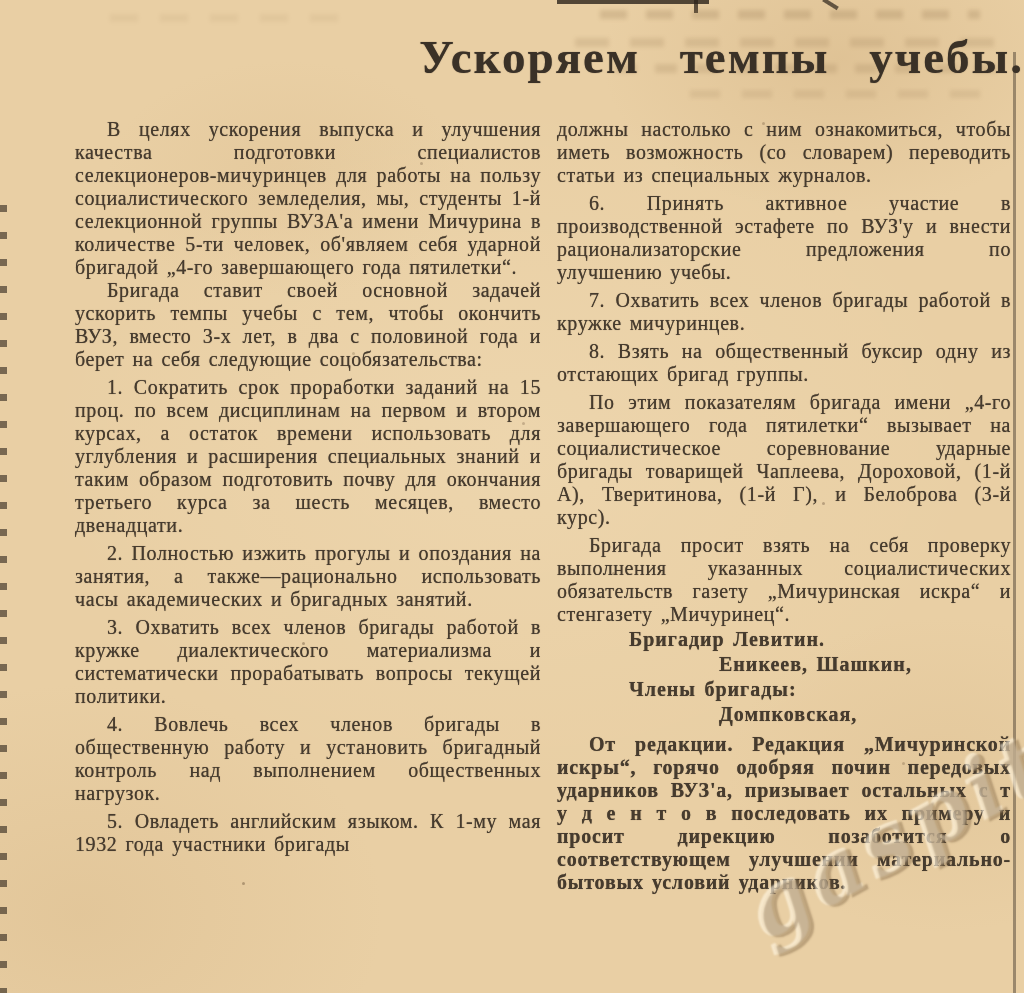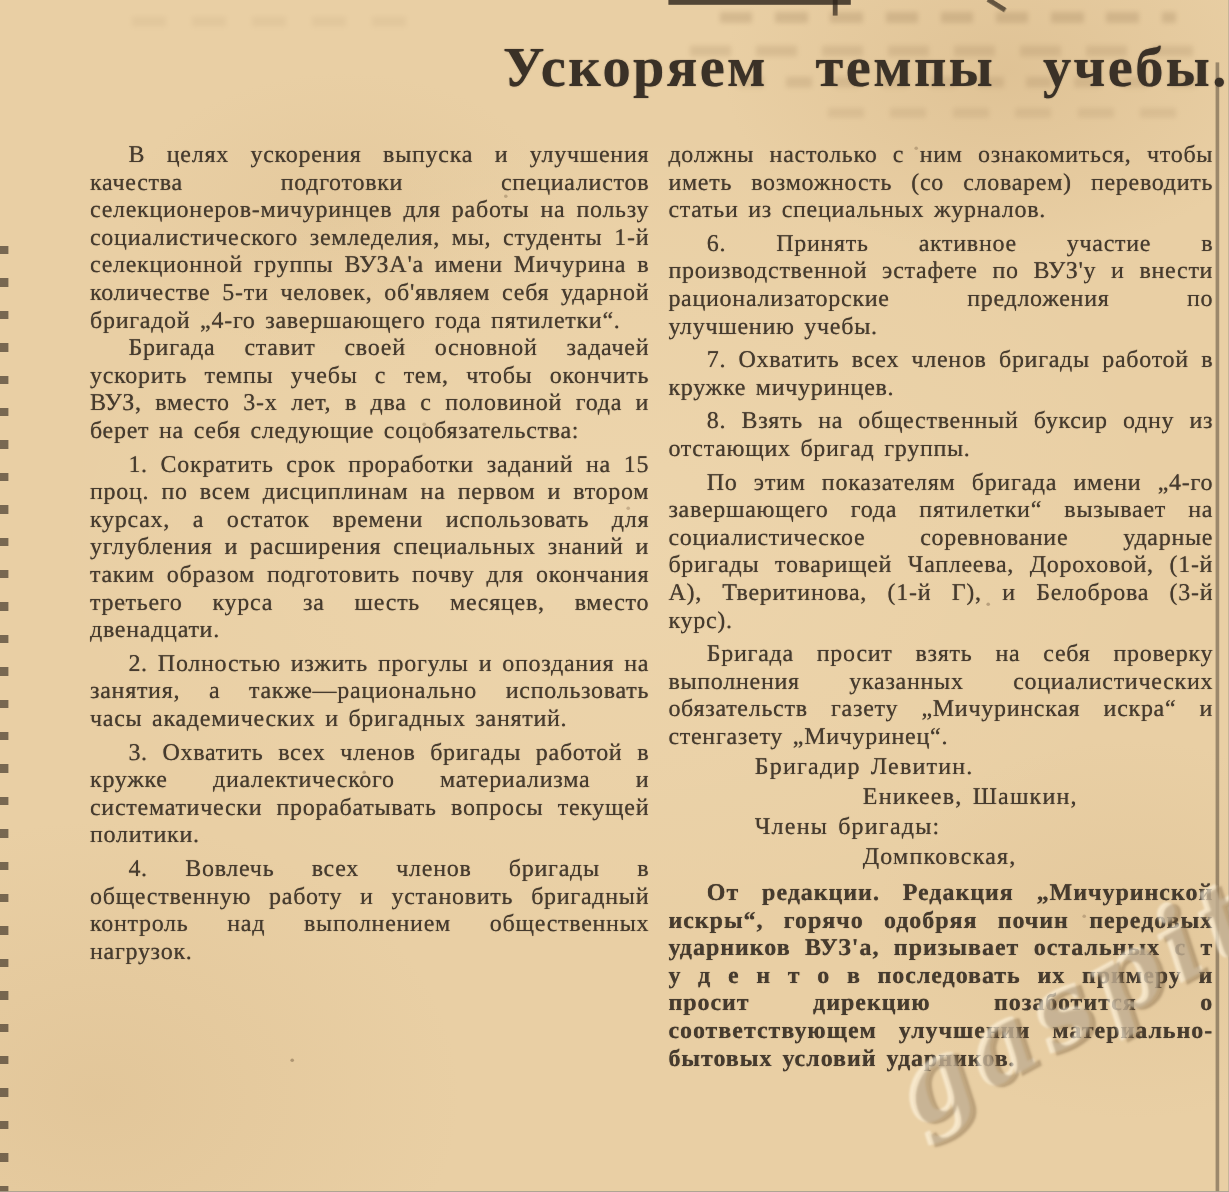--- a/index.html
+++ b/index.html
@@ -71,21 +71,21 @@
   .col.left{width:466px;}
   .divider{width:3px;background:rgba(70,59,45,.8);margin:0 5px 0 8px;filter:blur(.3px);}
   .col.right{flex:1;padding-right:2px;}
   .right-rule{
     position:absolute;right:8px;top:52px;bottom:0;width:3px;
     background:rgba(78,66,52,.5);filter:blur(.4px);
   }
   .para{margin:0;text-indent:32px;}
   .item{margin-top:5px;}
   .no-indent{text-indent:0;}
-  .sig{margin:2px 0 0;font-weight:400;text-align:left;letter-spacing:1px;}
+  .sig{margin:2px 0 0;font-weight:700;text-align:left;letter-spacing:1px;}
   .sig.lvl1{margin-left:72px;}
   .sig.lvl2{margin-left:162px;}
   .editorial{margin-top:7px;font-weight:700;letter-spacing:.8px;}
   
   .watermark{
     position:absolute;left:728px;top:872px;
     font-family:"DejaVu Serif",serif;font-style:italic;font-weight:700;
     font-size:86px;letter-spacing:6px;
     transform:rotate(-29deg);transform-origin:left top;
     color:rgba(233,207,164,.12);
@@ -114,20 +114,21 @@
 
   <div class="columns">
 
     <div class="col left">
       <p class="para">В целях ускорения выпуска и улучшения качества подготовки специалистов селекционеров-мичуринцев для работы на пользу социалистического земледелия, мы, студенты 1-й селекционной группы ВУЗА'а имени Мичурина в количестве 5-ти человек, об'являем себя ударной бригадой „4-го завершающего года пятилетки“.</p>
       <p class="para">Бригада ставит своей основной задачей ускорить темпы учебы с тем, чтобы окончить ВУЗ, вместо 3-х лет, в два с половиной года и берет на себя следующие соцобязательства:</p>
       <p class="para item">1. Сократить срок проработки заданий на 15 проц. по всем дисциплинам на первом и втором курсах, а остаток времени использовать для углубления и расширения специальных знаний и таким образом подготовить почву для окончания третьего курса за шесть месяцев, вместо двенадцати.</p>
       <p class="para item">2. Полностью изжить прогулы и опоздания на занятия, а также—рационально использовать часы академических и бригадных занятий.</p>
       <p class="para item">3. Охватить всех членов бригады работой в кружке диалектического материализма и систематически прорабатывать вопросы текущей политики.</p>
       <p class="para item">4. Вовлечь всех членов бригады в общественную работу и установить бригадный контроль над выполнением общественных нагрузок.</p>
+      <p class="para item">5. Овладеть английским языком. К 1-му мая 1932 года участники бригады</p>
     </div>
 
     <div class="divider"></div>
 
     <div class="col right">
       <p class="para no-indent">должны настолько с ним ознакомиться, чтобы иметь возможность (со словарем) переводить статьи из специальных журналов.</p>
       <p class="para item">6. Принять активное участие в производственной эстафете по ВУЗ'у и внести рационализаторские предложения по улучшению учебы.</p>
       <p class="para item">7. Охватить всех членов бригады работой в кружке мичуринцев.</p>
       <p class="para item">8. Взять на общественный буксир одну из отстающих бригад группы.</p>
       <p class="para item">По этим показателям бригада имени „4-го завершающего года пятилетки“ вызывает на социалистическое соревнование ударные бригады товарищей Чаплеева, Дороховой, (1-й А), Тверитинова, (1-й Г), и Белоброва (3-й курс).</p>

